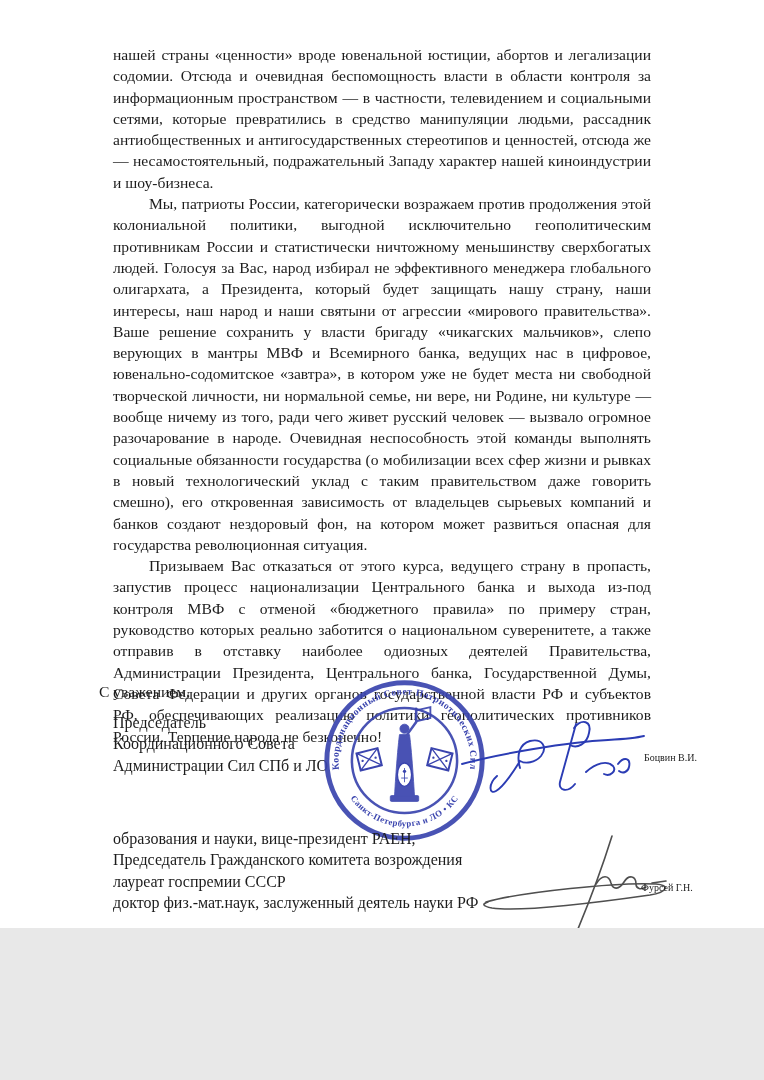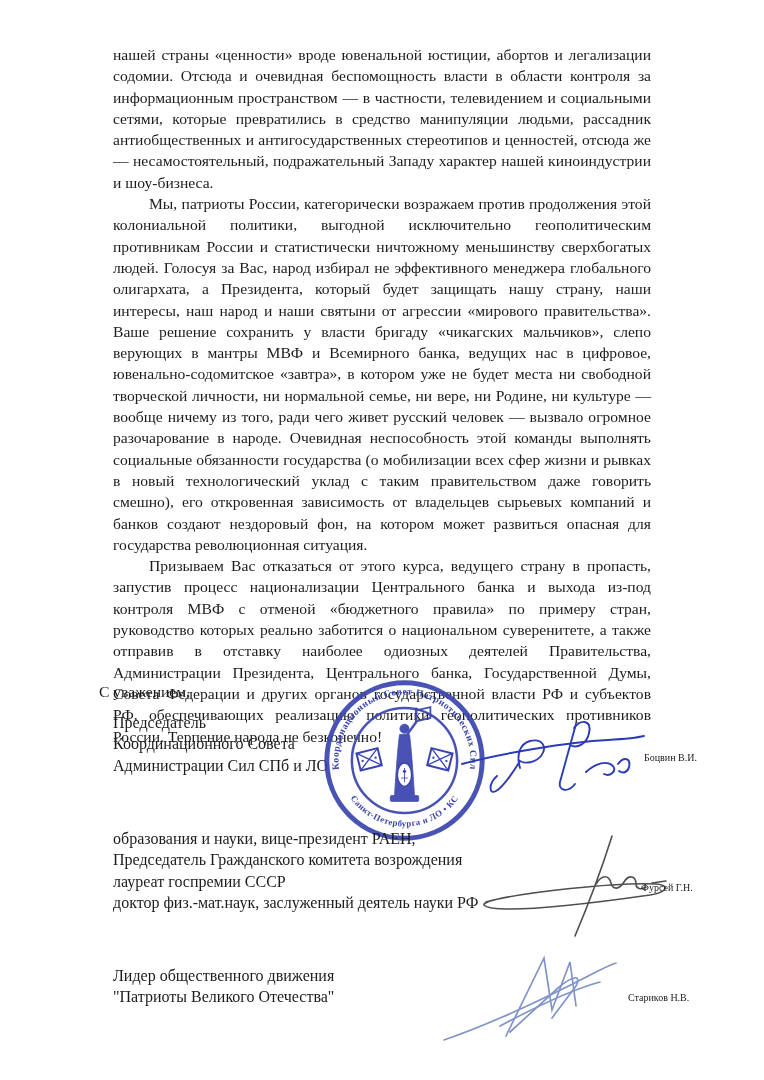--- a/index.html
+++ b/index.html
@@ -1,18 +1,18 @@
 <!DOCTYPE html>
 <html lang="ru"><head>
 <meta charset="utf-8">
 <style>
   html,body{margin:0;padding:0;background:#e8e8e8;}
   .page{
     position:relative;
-    width:764px;height:1080px;
+    width:764px;height:928px;
     margin:0 auto;
     background:#ffffff;
     font-family:"Liberation Serif","DejaVu Serif",serif;
     color:#1c1c1c;
     overflow:hidden;
     box-sizing:border-box;
   }
   .body-text{
     position:absolute;
     left:113px;top:44px;

